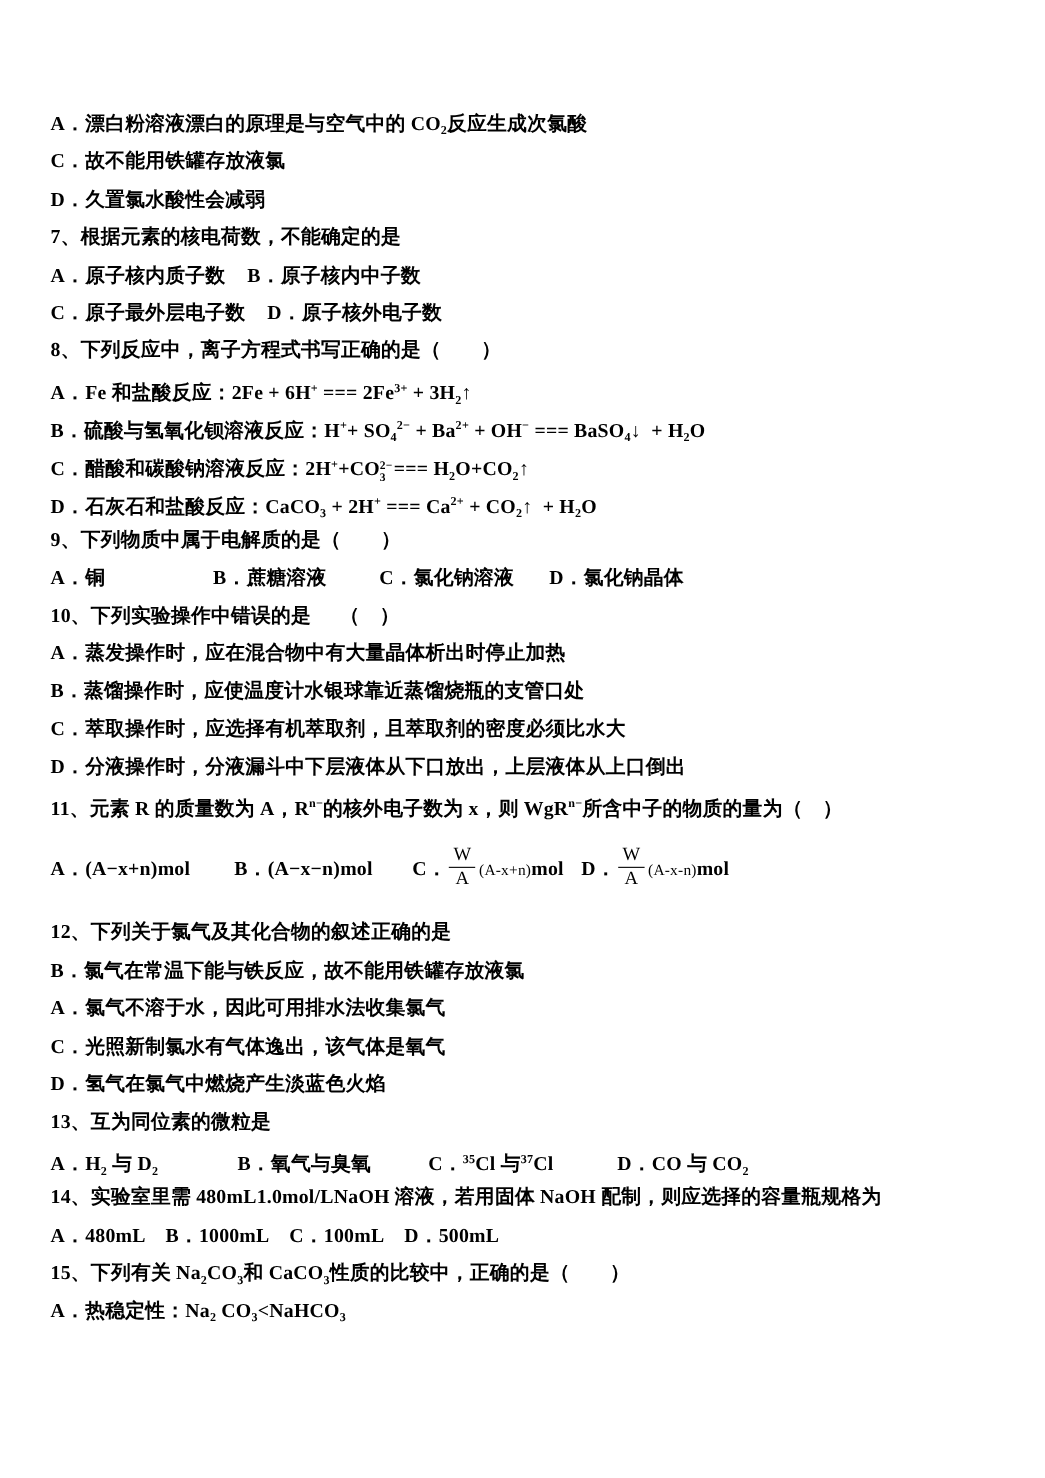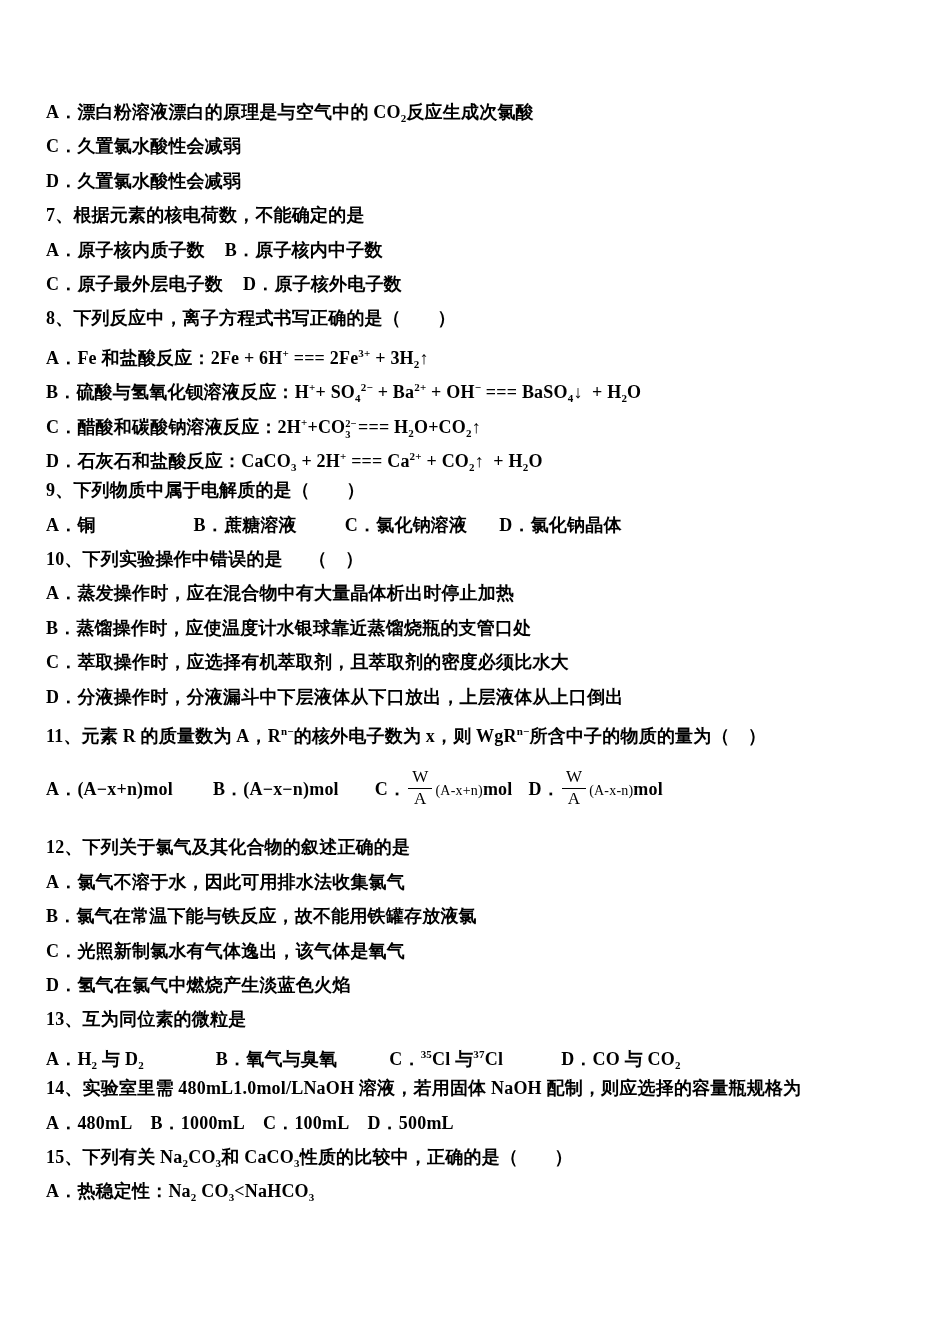--- a/index.html
+++ b/index.html
@@ -73,42 +73,42 @@
     margin-right: 1px;
   }
   .stack span { display: block; }
 </style>
 </head>
 <body>
 
 <div class="page">
   <div id="lines">
       <div class="line"><span>A．漂白粉溶液漂白的原理是与空气中的 CO</span><span class="sub">2</span><span>反应生成次氯酸</span></div>
-      <div class="line"><span>C．久置氯水酸性会减弱</span></div>
+      <div class="line"><span>C．故不能用铁罐存放液氯</span></div>
       <div class="line"><span>D．久置氯水酸性会减弱</span></div>
       <div class="line"><span>7、根据元素的核电荷数，不能确定的是</span></div>
       <div class="line"><span>A．原子核内质子数</span><span class="sp" style="width: 20px;"></span><span>B．原子核内中子数</span></div>
       <div class="line"><span>C．原子最外层电子数</span><span class="sp" style="width: 20px;"></span><span>D．原子核外电子数</span></div>
       <div class="line"><span>8、下列反应中，离子方程式书写正确的是（　　）</span></div>
       <div class="line"><span>A．Fe 和盐酸反应：2Fe + 6H</span><span class="sup">+</span><span> === 2Fe</span><span class="sup">3+</span><span> + 3H</span><span class="sub">2</span><span>↑</span></div>
       <div class="line"><span>B．硫酸与氢氧化钡溶液反应：H</span><span class="sup">+</span><span>+ SO</span><span class="sub">4</span><span class="sup">2−</span><span> + Ba</span><span class="sup">2+</span><span> + OH</span><span class="sup">−</span><span> === BaSO</span><span class="sub">4</span><span>↓  + H</span><span class="sub">2</span><span>O</span></div>
       <div class="line"><span>C．醋酸和碳酸钠溶液反应：2H</span><span class="sup">+</span><span>+CO</span><span class="stack"><span>2−</span><span>3</span></span><span>=== H</span><span class="sub">2</span><span>O+CO</span><span class="sub">2</span><span>↑</span></div>
       <div class="line"><span>D．石灰石和盐酸反应：CaCO</span><span class="sub">3</span><span> + 2H</span><span class="sup">+</span><span> === Ca</span><span class="sup">2+</span><span> + CO</span><span class="sub">2</span><span>↑  + H</span><span class="sub">2</span><span>O</span></div>
       <div class="line"><span>9、下列物质中属于电解质的是（　　）</span></div>
       <div class="line"><span>A．铜</span><span class="sp" style="width: 98px;"></span><span>B．蔗糖溶液</span><span class="sp" style="width: 48px;"></span><span>C．氯化钠溶液</span><span class="sp" style="width: 32px;"></span><span>D．氯化钠晶体</span></div>
       <div class="line"><span>10、下列实验操作中错误的是</span><span class="sp" style="width: 26px;"></span><span>（　）</span></div>
       <div class="line"><span>A．蒸发操作时，应在混合物中有大量晶体析出时停止加热</span></div>
       <div class="line"><span>B．蒸馏操作时，应使温度计水银球靠近蒸馏烧瓶的支管口处</span></div>
       <div class="line"><span>C．萃取操作时，应选择有机萃取剂，且萃取剂的密度必须比水大</span></div>
       <div class="line"><span>D．分液操作时，分液漏斗中下层液体从下口放出，上层液体从上口倒出</span></div>
       <div class="line"><span>11、元素 R 的质量数为 A，R</span><span class="sup">n−</span><span>的核外电子数为 x，则 WgR</span><span class="sup">n−</span><span>所含中子的物质的量为（　）</span></div>
       <div class="line tall"><span>A．(A−x+n)mol</span><span class="sp" style="width: 40px;"></span><span>B．(A−x−n)mol</span><span class="sp" style="width: 36px;"></span><span>C．</span><span class="frac"><span class="num">W</span><span class="den">A</span></span><span class="light">(A-x+n)</span><span>mol</span><span class="sp" style="width: 16px;"></span><span>D．</span><span class="frac"><span class="num">W</span><span class="den">A</span></span><span class="light">(A-x-n)</span><span>mol</span></div>
       <div class="line"><span>12、下列关于氯气及其化合物的叙述正确的是</span></div>
+      <div class="line"><span>B．氯气在常温下能与铁反应，故不能用铁罐存放液氯</span></div>
       <div class="line"><span>A．氯气不溶于水，因此可用排水法收集氯气</span></div>
-      <div class="line"><span>B．氯气在常温下能与铁反应，故不能用铁罐存放液氯</span></div>
       <div class="line"><span>C．光照新制氯水有气体逸出，该气体是氧气</span></div>
       <div class="line"><span>D．氢气在氯气中燃烧产生淡蓝色火焰</span></div>
       <div class="line"><span>13、互为同位素的微粒是</span></div>
       <div class="line"><span>A．H</span><span class="sub">2</span><span> 与 D</span><span class="sub">2</span><span class="sp" style="width: 72px;"></span><span>B．氧气与臭氧</span><span class="sp" style="width: 52px;"></span><span>C．</span><span class="sup">35</span><span>Cl 与</span><span class="sup">37</span><span>Cl</span><span class="sp" style="width: 58px;"></span><span>D．CO 与 CO</span><span class="sub">2</span></div>
       <div class="line"><span>14、实验室里需 480mL1.0mol/LNaOH 溶液，若用固体 NaOH 配制，则应选择的容量瓶规格为</span></div>
       <div class="line"><span>A．480mL</span><span class="sp" style="width: 18px;"></span><span>B．1000mL</span><span class="sp" style="width: 18px;"></span><span>C．100mL</span><span class="sp" style="width: 18px;"></span><span>D．500mL</span></div>
       <div class="line"><span>15、下列有关 Na</span><span class="sub">2</span><span>CO</span><span class="sub">3</span><span>和 CaCO</span><span class="sub">3</span><span>性质的比较中，正确的是（　　）</span></div>
       <div class="line"><span>A．热稳定性：Na</span><span class="sub">2</span><span> CO</span><span class="sub">3</span><span>&lt;NaHCO</span><span class="sub">3</span></div>
     </div>
 </div>

